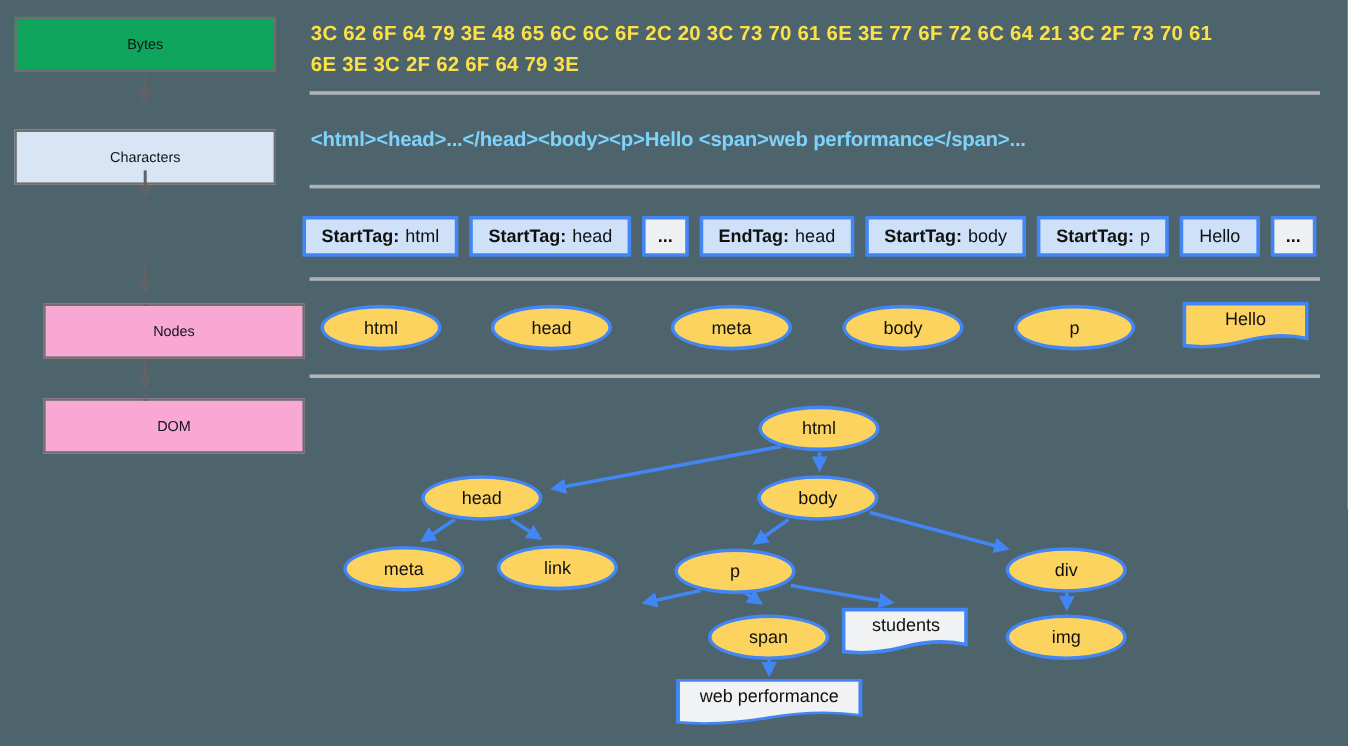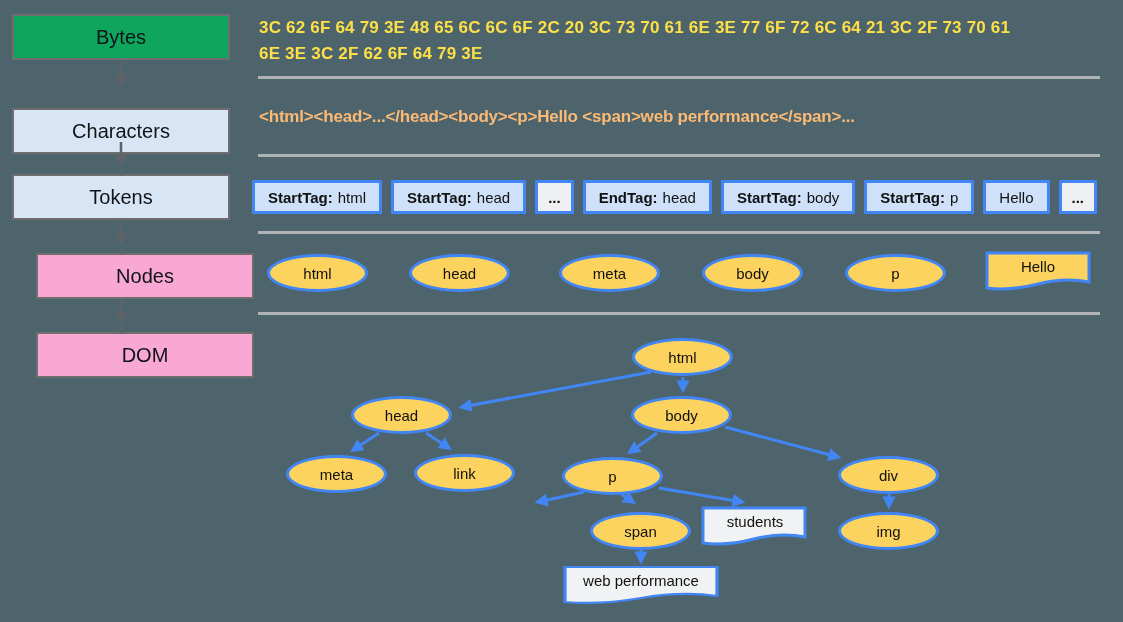--- a/index.html
+++ b/index.html
@@ -6,36 +6,36 @@
   body { font-family:"Liberation Sans", sans-serif; }
   .canvas {
     position:relative; width:1123px; height:622px;
     background:#4d646c; overflow:hidden;
     font-family:"Liberation Sans", sans-serif;
   }
   
   .stage-box {
     position:absolute; left:12px; width:218px; height:46px;
     display:flex; align-items:center; justify-content:center;
-    border:2px solid #6e6e6e; font-size:20px; color:#101418;
+    border:2px solid #6e6e6e; font-size:12px; color:#101418;
   }
   .stage-green { background:#10a55c; }
   .stage-blue  { background:#d8e5f5; }
   .stage-yellow{ background:#f9a8d4;margin-left:24px; }
 
   .sep { position:absolute; left:258px; width:842px; height:3px; background:#b0b3b5; }
 
   .bytes-text {
     position:absolute; left:259px; top:15px; width:800px;
     font-size:17px; font-weight:700; color:#fde047;
     line-height:26px; letter-spacing:0.2px;
   }
   .chars-text {
     position:absolute; left:259px; top:107px;
-    font-size:17px; font-weight:700; color:#fdba74; letter-spacing:-0.2px;
+    font-size:17px; font-weight:700; color:#7dd3fc; letter-spacing:-0.2px;
     white-space:nowrap;
   }
 
   
   .token-row {
     position:absolute; left:252px; top:180px;
     display:flex; gap:9px; align-items:stretch;
   }
   .token {
     height:34px; display:flex; align-items:center; justify-content:center;
@@ -102,23 +102,20 @@
       <path d="M889,494 L889,506" marker-end="url(#bluehead)"></path>
     </g>
   </svg>
 
   <div class="stage-box stage-green" style="top:14px">
       <span>Bytes</span>
     </div>
   <div class="stage-box stage-blue" style="top:108px">
       <span>Characters</span>
     </div>
-  <div class="stage-box stage-blue" style="top:174px">
-      <span>Tokens</span>
-    </div>
   <div class="stage-box stage-yellow" style="top:253px">
       <span>Nodes</span>
     </div>
   <div class="stage-box stage-yellow" style="top:332px">
       <span>DOM</span>
     </div>
 
   <div class="sep" style="top:76px"></div>
   <div class="sep" style="top:154px"></div>
   <div class="sep" style="top:231px"></div>

